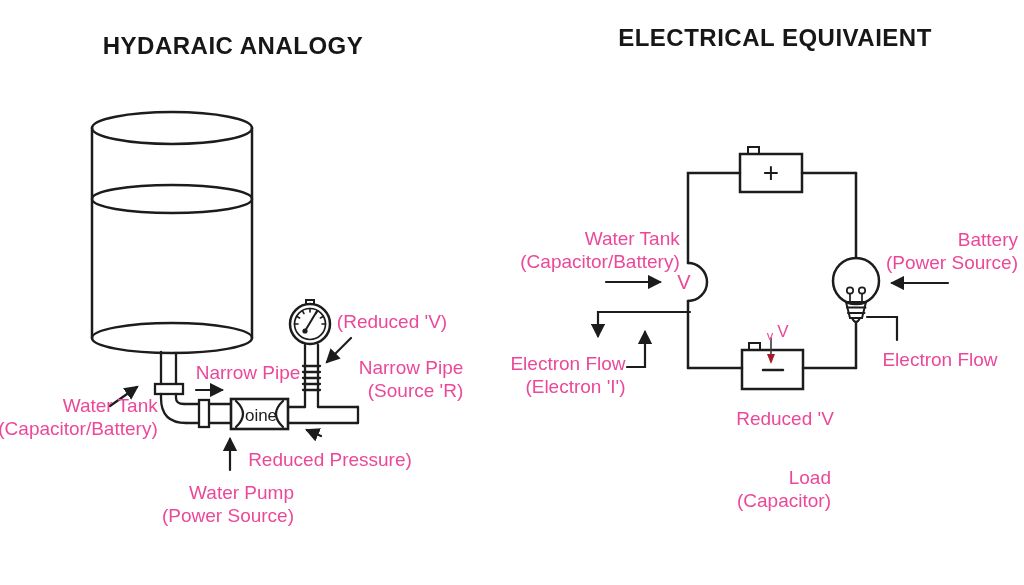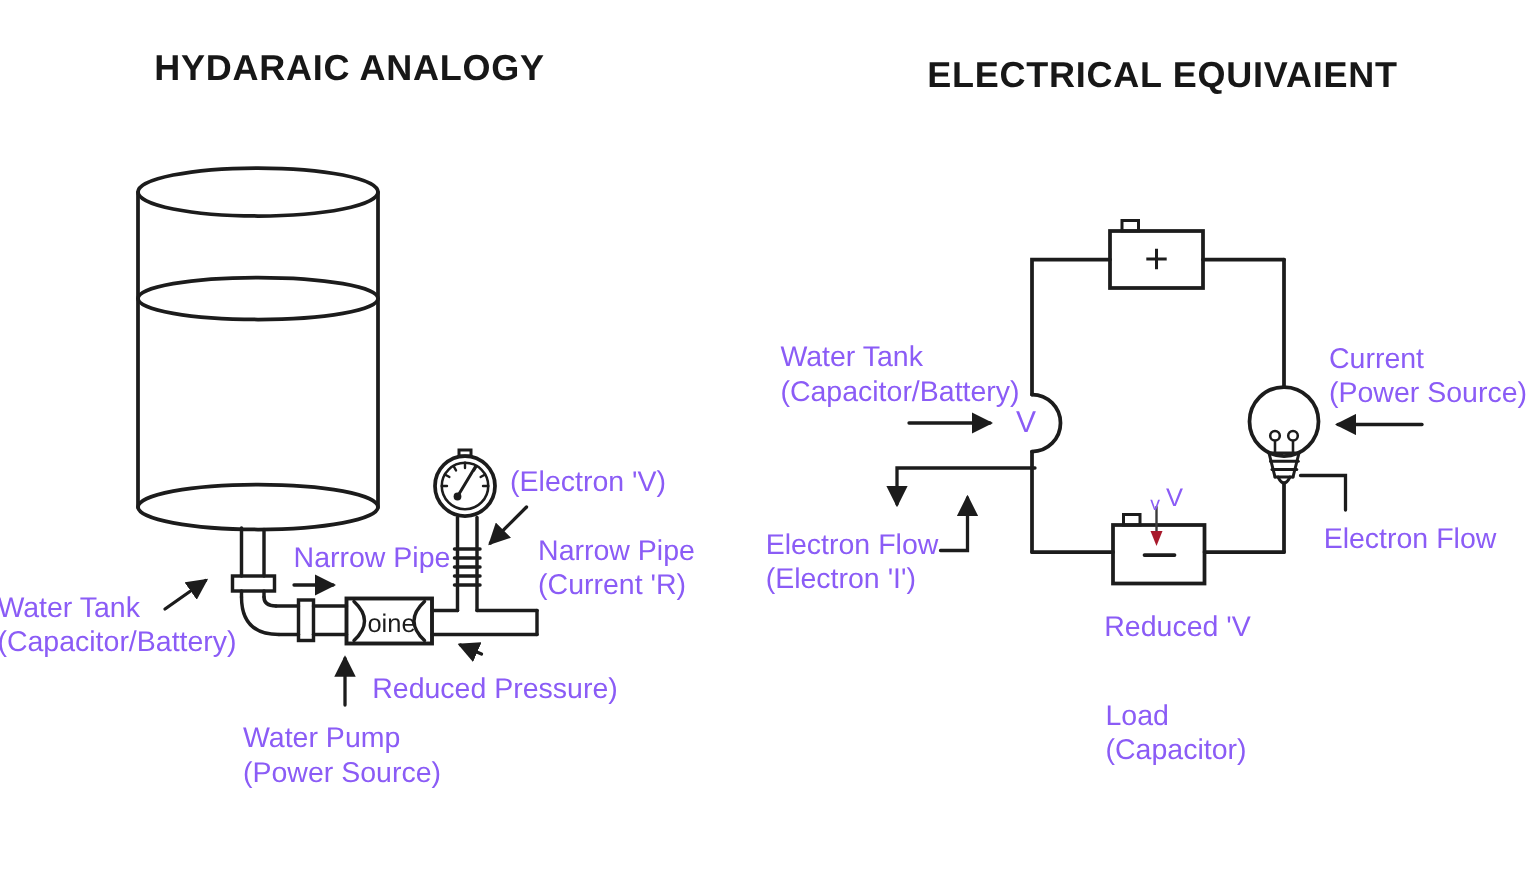--- a/index.html
+++ b/index.html
@@ -2,22 +2,22 @@
 <html><head>
 <meta charset="utf-8">
 <style>
   html,body{margin:0;padding:0;background:#fff;}
   .stage{
     position:relative;width:1024px;height:585px;background:#ffffff;
     font-family:"Liberation Sans",sans-serif;color:#1f1f1f;overflow:hidden;
   }
   .stage svg{position:absolute;left:0;top:0;}
   .lbl{
-    position:absolute;transform:translateX(-50%);text-align:left;
-    font:19px/23px "Liberation Sans",sans-serif;color:#8b5cf6;white-space:nowrap;
+    position:absolute;transform:translateX(-50%);text-align:right;
+    font:19px/23px "Liberation Sans",sans-serif;color:#ec4899;white-space:nowrap;
   }
   .title{
     position:absolute;transform:translateX(-50%);white-space:nowrap;
     font:bold 24px/28px "Liberation Sans",sans-serif;color:#171717;letter-spacing:.5px;text-align:center;
   }
   .tiny{font-size:13px;line-height:14px;}
   .mid{font-size:17px;line-height:18px;}
   .vlab{font-size:20px;line-height:22px;}
 </style>
 </head>
@@ -156,44 +156,44 @@
         <line x1="606" y1="282" x2="660" y2="282" marker-end="url(#ah)"></line>
         <polyline points="690,312 598,312 598,336" marker-end="url(#ah)"></polyline>
         <polyline points="627,367 645,367 645,332" marker-end="url(#ah)"></polyline>
         <line x1="948" y1="283" x2="892" y2="283" marker-end="url(#ah)"></line>
         <polyline points="867,317 897,317 897,340"></polyline>
       </g>
     </g>
   </svg>
 
   <div class="title" style="left:233px;top:32px">HYDARAIC ANALOGY</div>
-  <div class="title" style="left:775px;top:37px">ELECTRICAL EQUIVAIENT</div>
+  <div class="title" style="left:775px;top:24px">ELECTRICAL EQUIVAIENT</div>
 
   <div class="lbl" style="left:78px;top:394px">
     <div>Water Tank</div>
     <div>(Capacitor/Battery)</div>
   </div>
   <div class="lbl" style="left:248px;top:361px">Narrow Pipe</div>
-  <div class="lbl" style="left:392px;top:310px">(Electron 'V)</div>
+  <div class="lbl" style="left:392px;top:310px">(Reduced 'V)</div>
   <div class="lbl" style="left:411px;top:356px">
     <div>Narrow Pipe</div>
-    <div>(Current 'R)</div>
+    <div>(Source 'R)</div>
   </div>
   <div class="lbl" style="left:330px;top:448px">Reduced Pressure)</div>
   <div class="lbl" style="left:228px;top:481px">
     <div>Water Pump</div>
     <div>(Power Source)</div>
   </div>
 
   <div class="lbl" style="left:600px;top:227px">
     <div>Water Tank</div>
     <div>(Capacitor/Battery)</div>
   </div>
   <div class="lbl" style="left:952px;top:228px">
-    <div>Current</div>
+    <div>Battery</div>
     <div>(Power Source)</div>
   </div>
   <div class="lbl" style="left:568px;top:352px">
     <div>Electron Flow</div>
     <div>(Electron 'I')</div>
   </div>
   <div class="lbl" style="left:940px;top:348px">
     <div>Electron Flow</div>
   </div>
   <div class="lbl" style="left:785px;top:407px">Reduced 'V</div>

